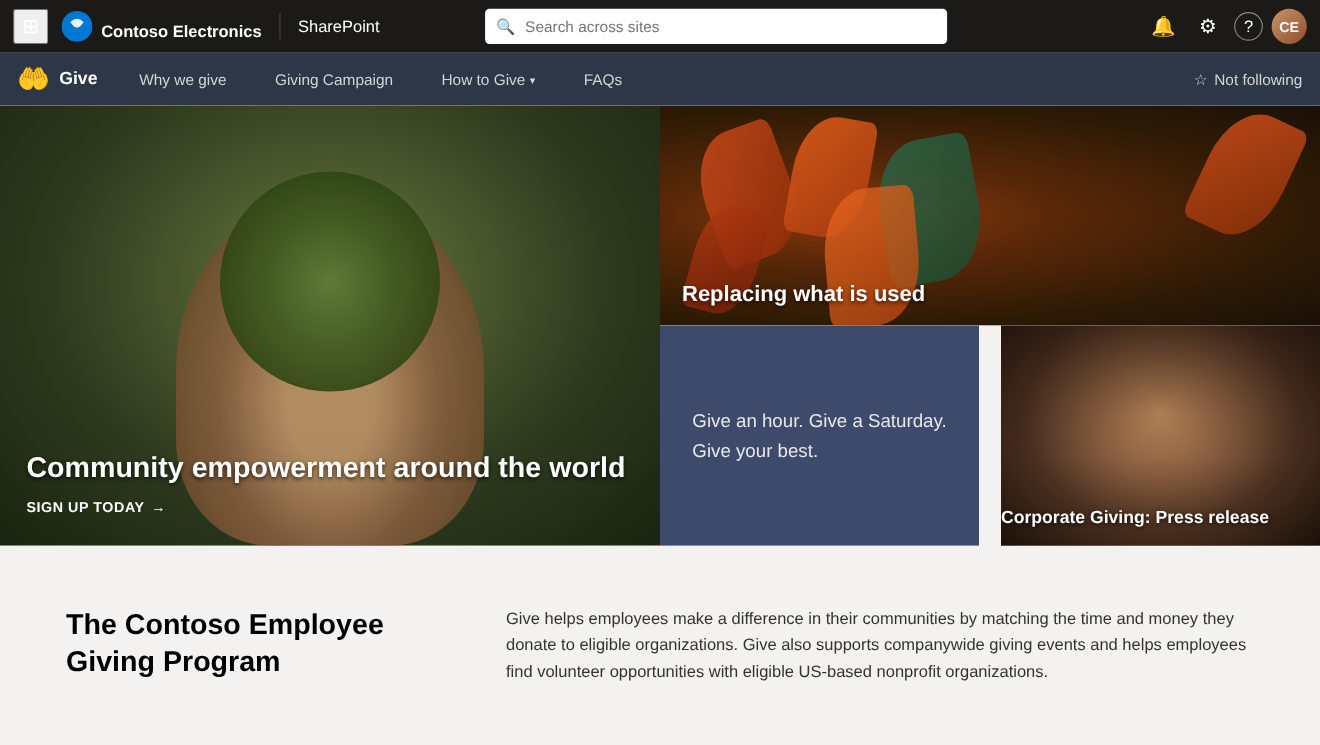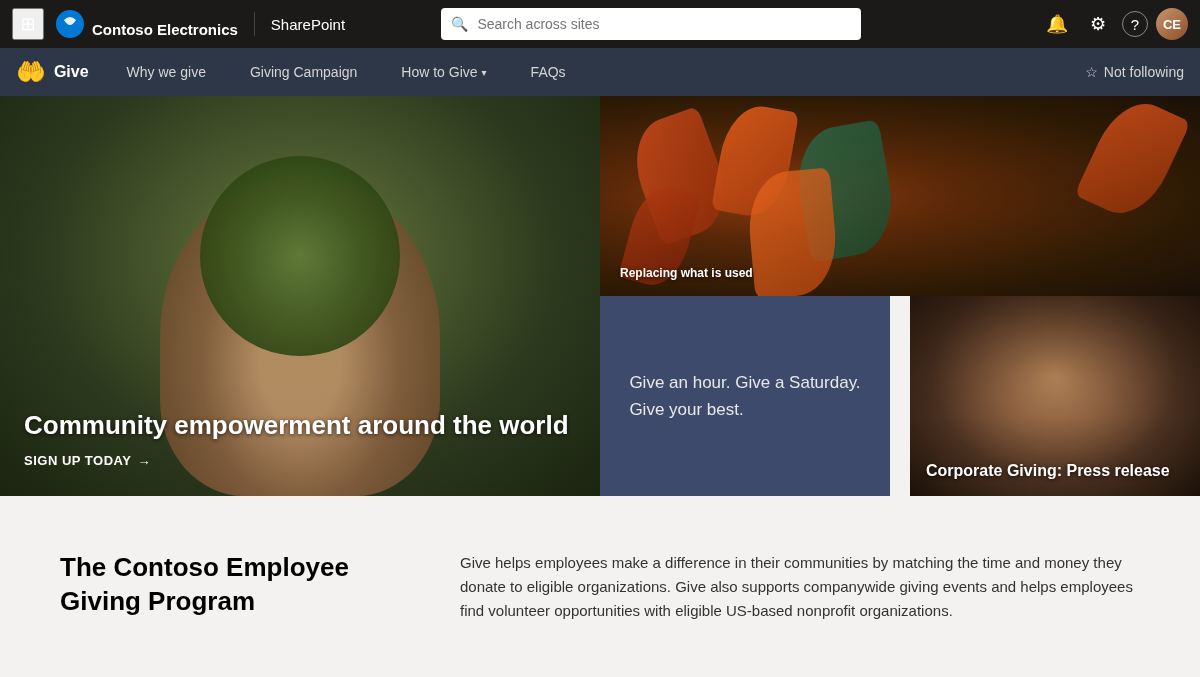--- a/index.html
+++ b/index.html
@@ -250,21 +250,21 @@
     .leaf-4 { position: absolute; width: 75px; height: 115px; background: linear-gradient(135deg, #d4501a, #8b3008); border-radius: 50% 10% 50% 10%; top: 5px; right: 30px; transform: rotate(25deg); opacity: 0.85; }
     .leaf-5 { position: absolute; width: 60px; height: 100px; background: linear-gradient(135deg, #b03a10, #7a2008); border-radius: 50% 10% 50% 10%; bottom: 10px; left: 30px; transform: rotate(15deg); opacity: 0.8; }
     .leaf-6 { position: absolute; width: 85px; height: 125px; background: linear-gradient(135deg, #e86820, #c04810); border-radius: 50% 10% 50% 10%; bottom: 0; left: 150px; transform: rotate(-5deg); opacity: 0.75; }
     .hero-top-right-content {
       position: absolute;
       bottom: 16px;
       left: 20px;
     }
     .hero-top-right-title {
       color: #fff;
-      font-size: 12px;
+      font-size: 20px;
       font-weight: 600;
       text-shadow: 0 1px 4px rgba(0,0,0,0.7);
     }
 
     .hero-bottom-mid {
       grid-row: 2 / 3;
       grid-column: 2 / 3;
       display: grid;
       grid-template-columns: 1fr 1fr;
       gap: 20px;
@@ -300,21 +300,21 @@
       position: absolute;
       top: 0;
       left: 0;
       right: 0;
       height: 60%;
       background: linear-gradient(to bottom, rgba(20,10,5,0.4), transparent);
     }
     .hero-corporate-content {
       position: absolute;
       bottom: 16px;
-      left: 16px;
+      left: 0;
       right: 16px;
     }
     .hero-corporate-title {
       color: #fff;
       font-size: 16px;
       font-weight: 600;
       text-shadow: 0 1px 4px rgba(0,0,0,0.8);
     }
 
     

